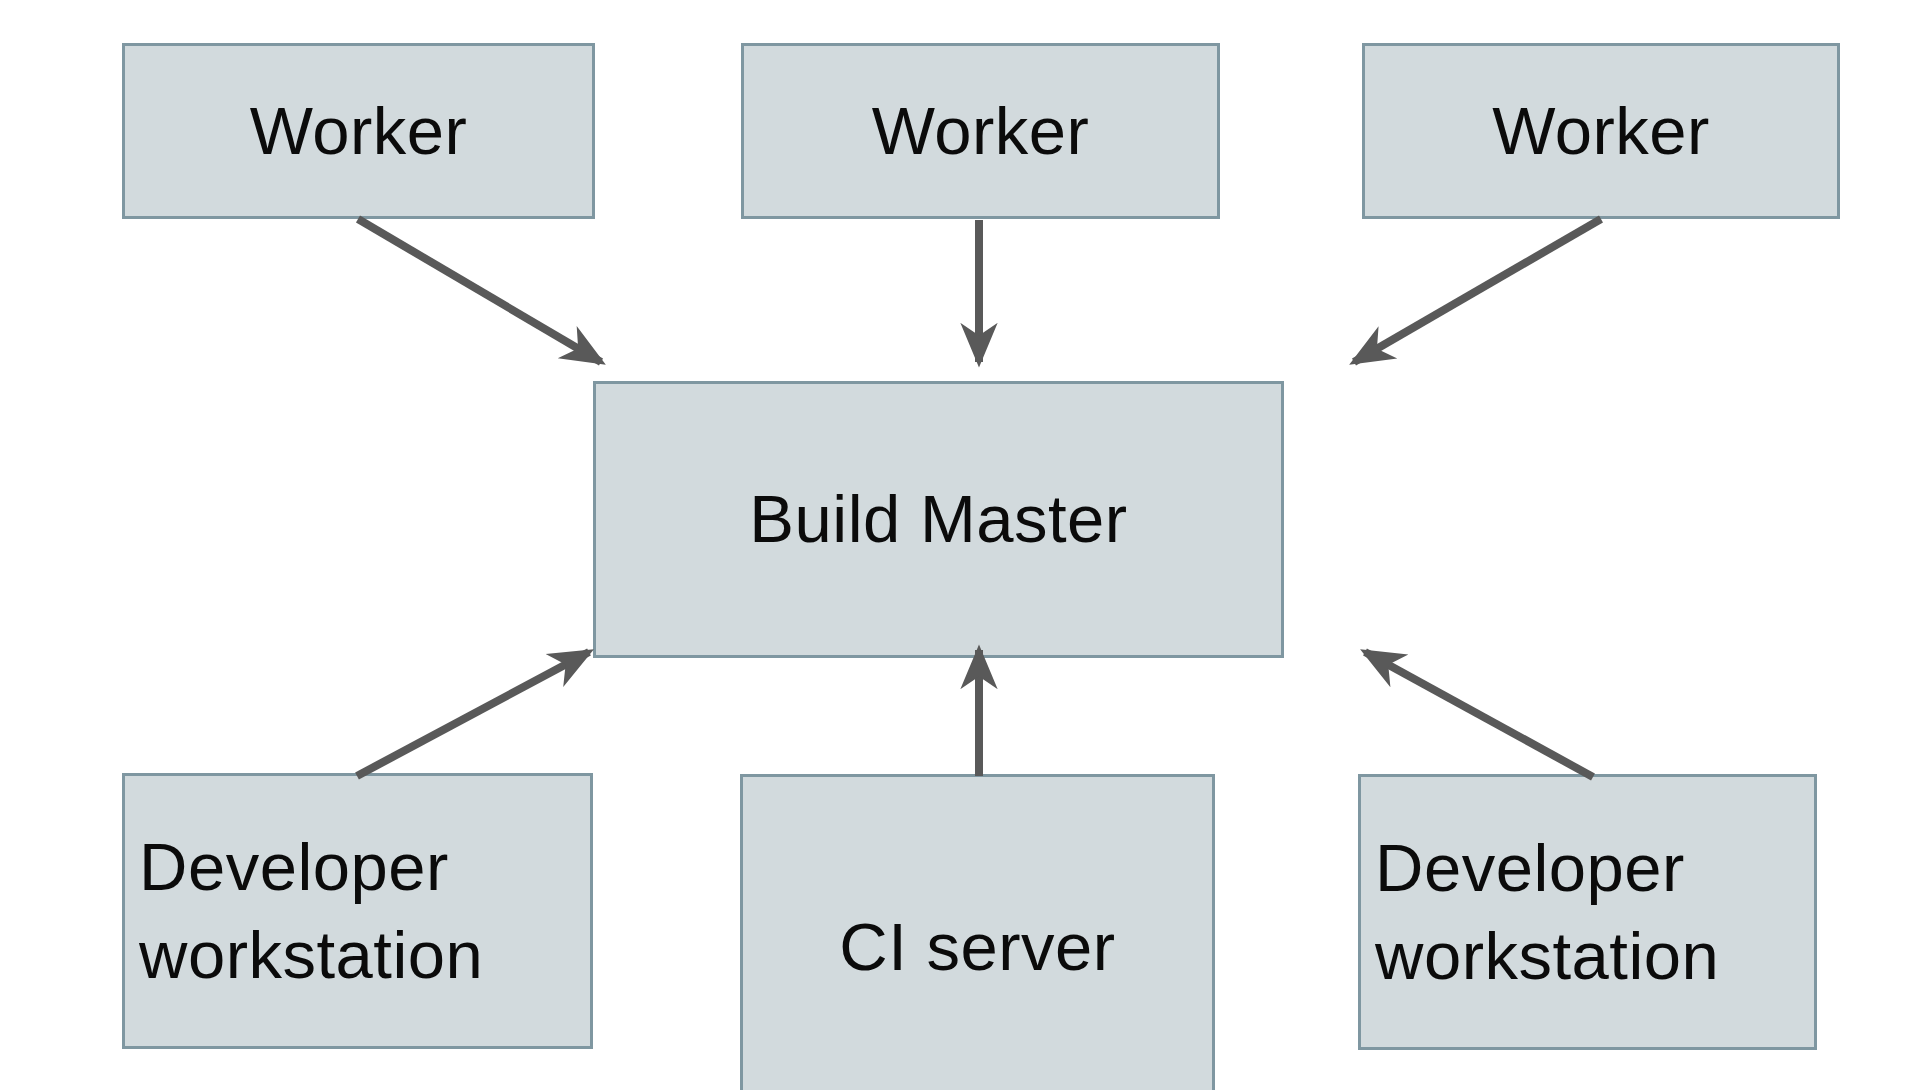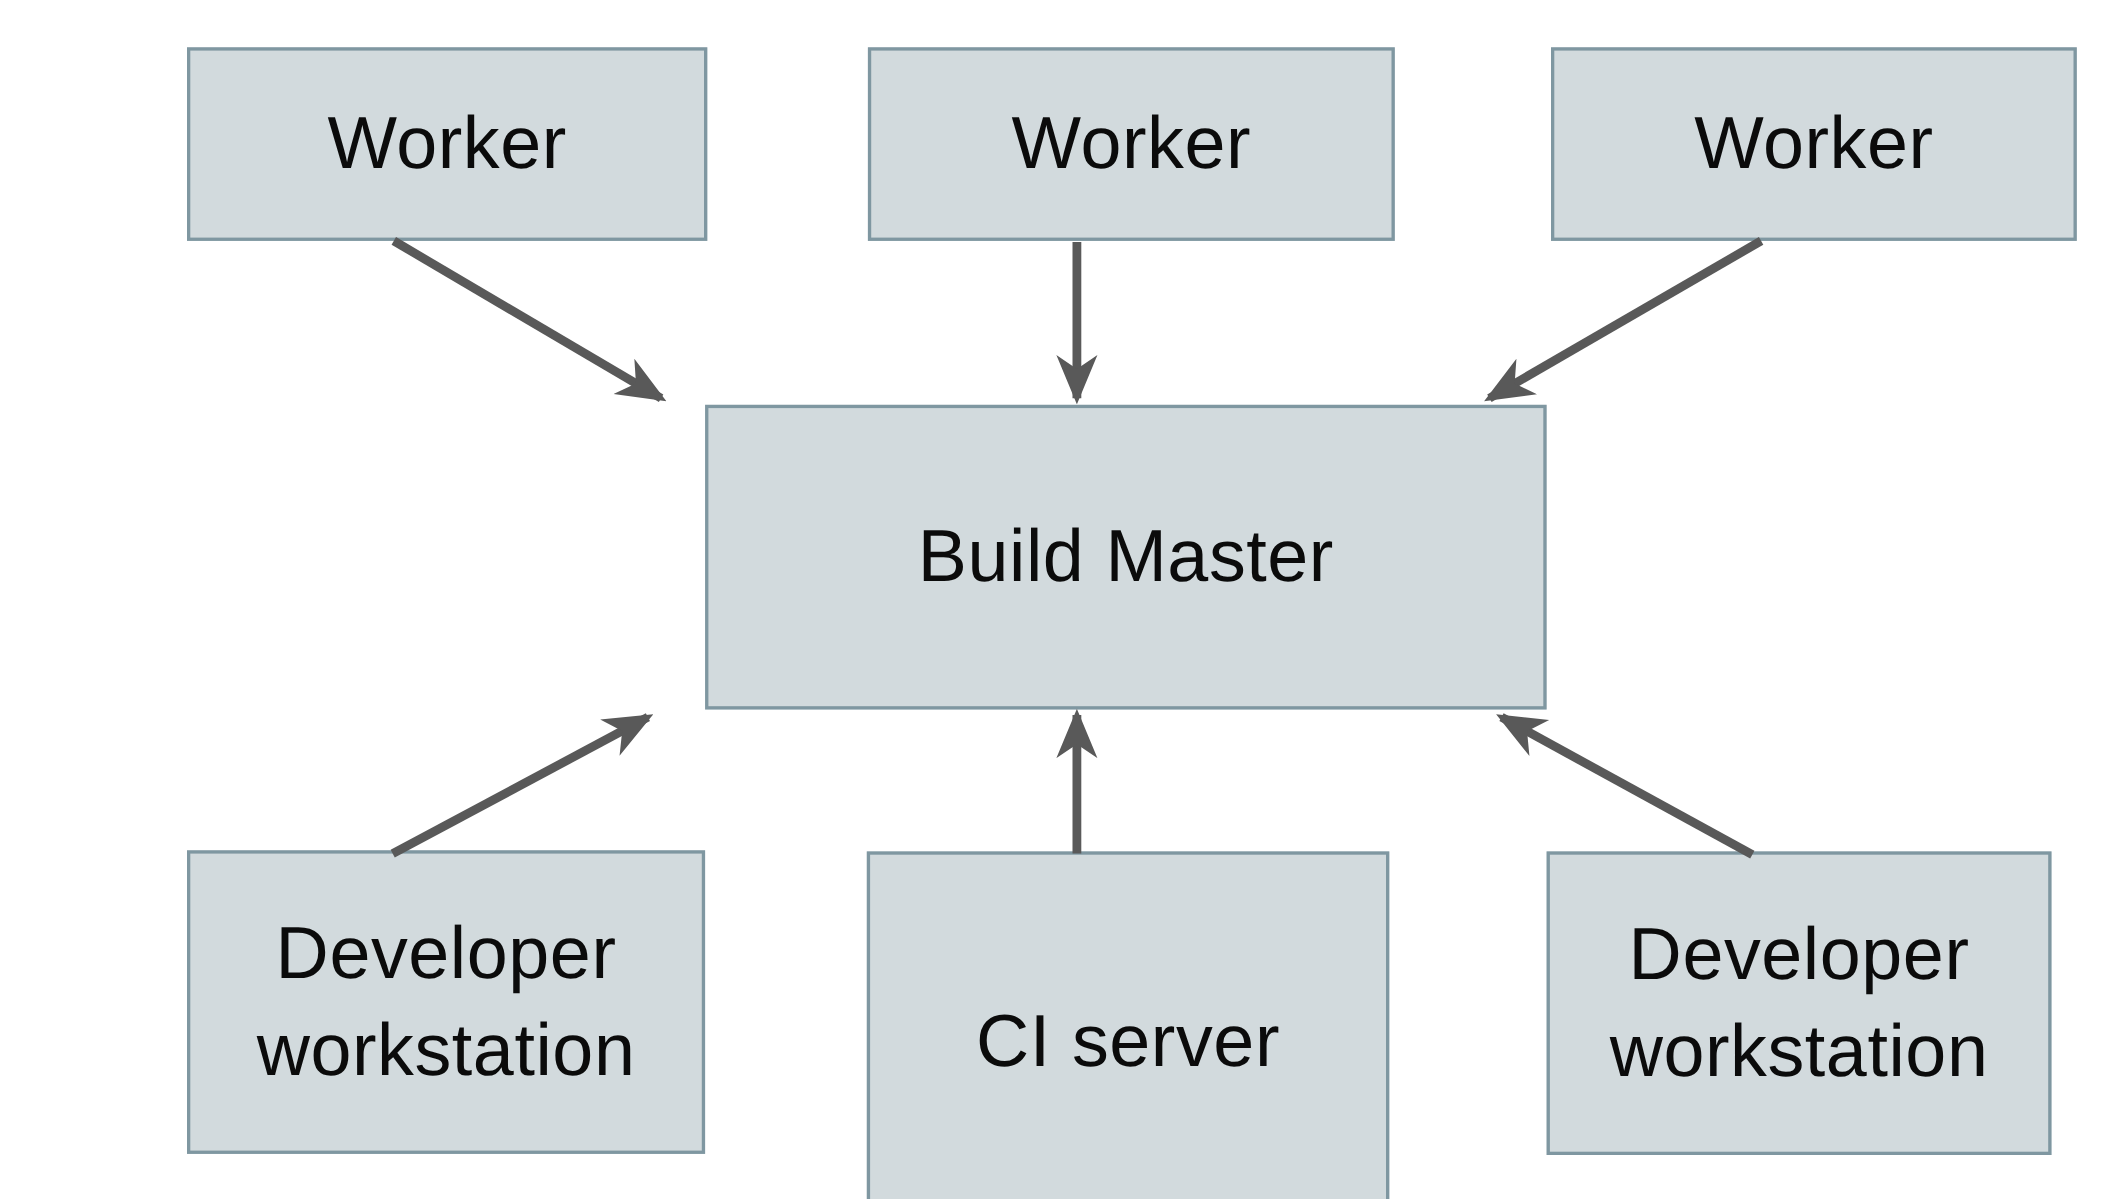--- a/index.html
+++ b/index.html
@@ -24,32 +24,30 @@
     pointer-events: none;
   }
   .node {
     position: absolute;
     box-sizing: border-box;
     background: #d2dadd;
     border: 3px solid #7f97a1;
     display: flex;
     align-items: center;
     justify-content: center;
-    text-align: center;
     color: #0b0b0b;
     font-size: 67px;
     line-height: 1.32;
     letter-spacing: 0.5px;
     padding: 0 14px;
-    margin-left: 48px;
   }
   .n-worker-left   { left: 122px;  top: 43px;  width: 473px; height: 176px; }
   .n-worker-center { left: 741px;  top: 43px;  width: 479px; height: 176px; }
   .n-worker-right  { left: 1362px; top: 43px;  width: 478px; height: 176px; }
-  .n-build-master  { left: 593px;  top: 368px; width: 765px; height: 277px; }
+  .n-build-master  { left: 593px;  top: 381px; width: 691px; height: 277px; }
   .n-dev-left      { left: 122px;  top: 773px; width: 471px; height: 276px; }
   .n-ci-server     { left: 740px;  top: 774px; width: 475px; height: 347px; }
   .n-dev-right     { left: 1358px; top: 774px; width: 459px; height: 276px; }
 </style>
 </head>
 <body>
 
 <div class="canvas">
 
   <div class="node n-worker-left">

